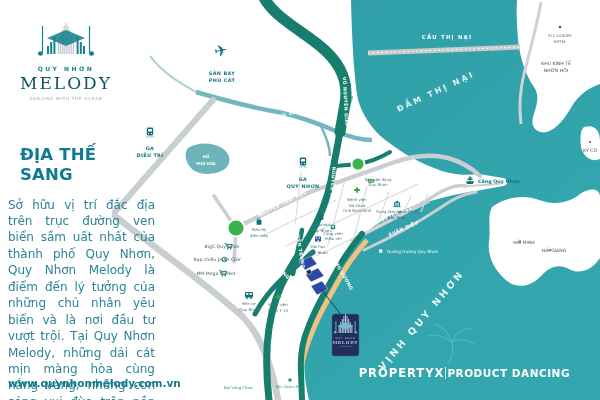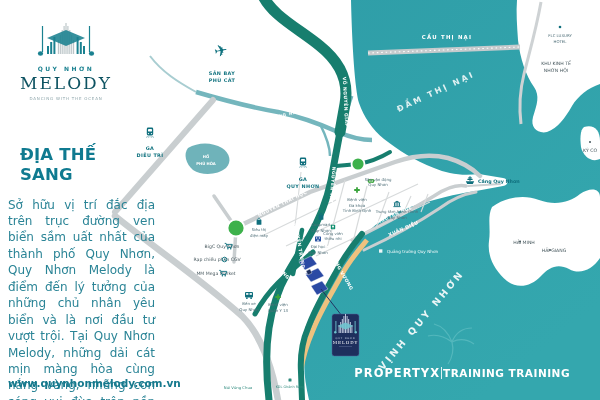--- a/index.html
+++ b/index.html
@@ -392,16 +392,16 @@
     <span>ĐỊA THẾ SANG</span><br>
   </h1>
   <p>Sở hữu vị trí đắc địa trên trục đường ven biển sầm uất nhất của thành phố Quy Nhơn, Quy Nhơn Melody là điểm đến lý tưởng của những chủ nhân yêu biển và là nơi đầu tư vượt trội. Tại Quy Nhơn Melody, những dải cát mịn màng hòa cùng nắng vàng, những con sóng vui đùa trên nền biển xanh như tạo nên bao vũ điệu đắm say lòng người.</p>
 </div>
 
 <div class="website">www.quynhonmelody.com.vn</div>
 
 <div class="brandline">
   <span class="px"><span>PROPERTYX</span></span>
   <span class="divider"></span>
-  <span class="pt">TRAINING TRAINING</span>
+  <span class="pt">PRODUCT DANCING</span>
 </div>
 
 </div>
 
 </body></html>

